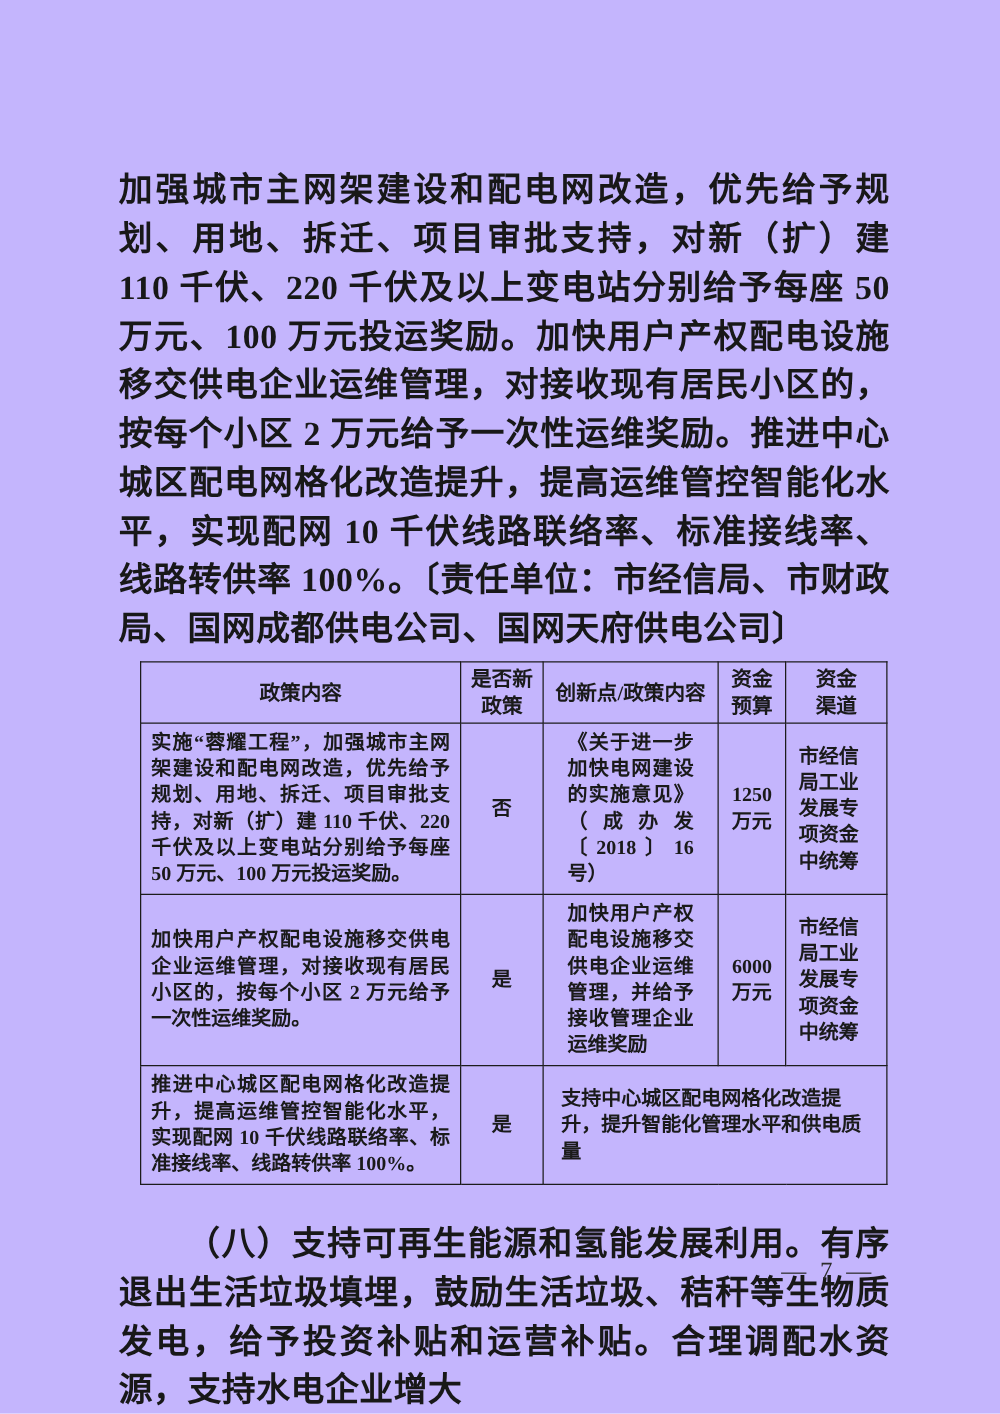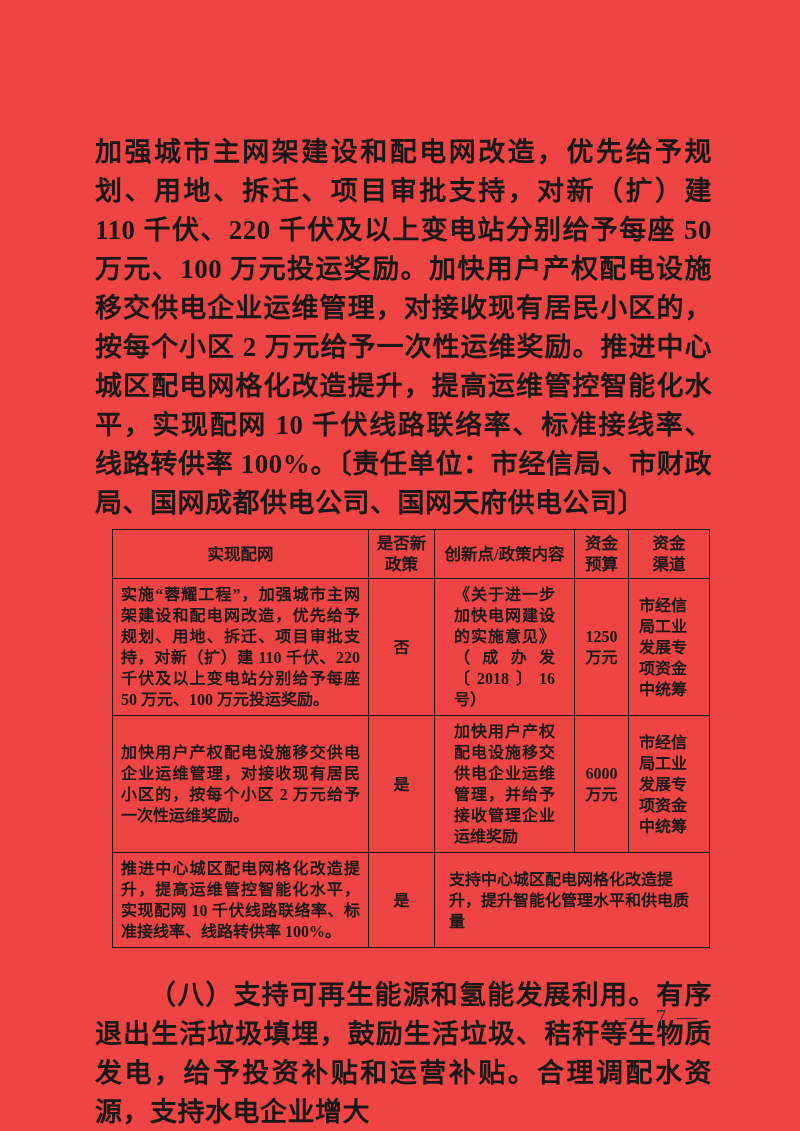--- a/index.html
+++ b/index.html
@@ -5,21 +5,21 @@
   html, body {
     margin: 0;
     padding: 0;
     background: #ffffff;
   }
   .page {
     position: relative;
     width: 800px;
     height: 1131px;
     margin: 0 auto;
-    background: #ef4444;
+    background: #c4b5fd;
     box-sizing: border-box;
     padding: 133px 88px 0 95px;
     font-family: "Liberation Serif", "DejaVu Serif", serif;
     font-weight: bold;
     color: #181818;
     overflow: hidden;
   }
   .body-text {
     margin: 0;
     font-size: 27px;
@@ -98,21 +98,21 @@
   <table class="policy-table">
     <colgroup>
       <col style="width:256px">
       <col style="width:66px">
       <col style="width:140px">
       <col style="width:54px">
       <col style="width:81px">
     </colgroup>
     <thead>
       <tr>
-        <th>实现配网</th>
+        <th>政策内容</th>
         <th>是否新
 政策</th>
         <th>创新点/政策内容</th>
         <th>资金
 预算</th>
         <th>资金
 渠道</th>
       </tr>
     </thead>
     <tbody>

